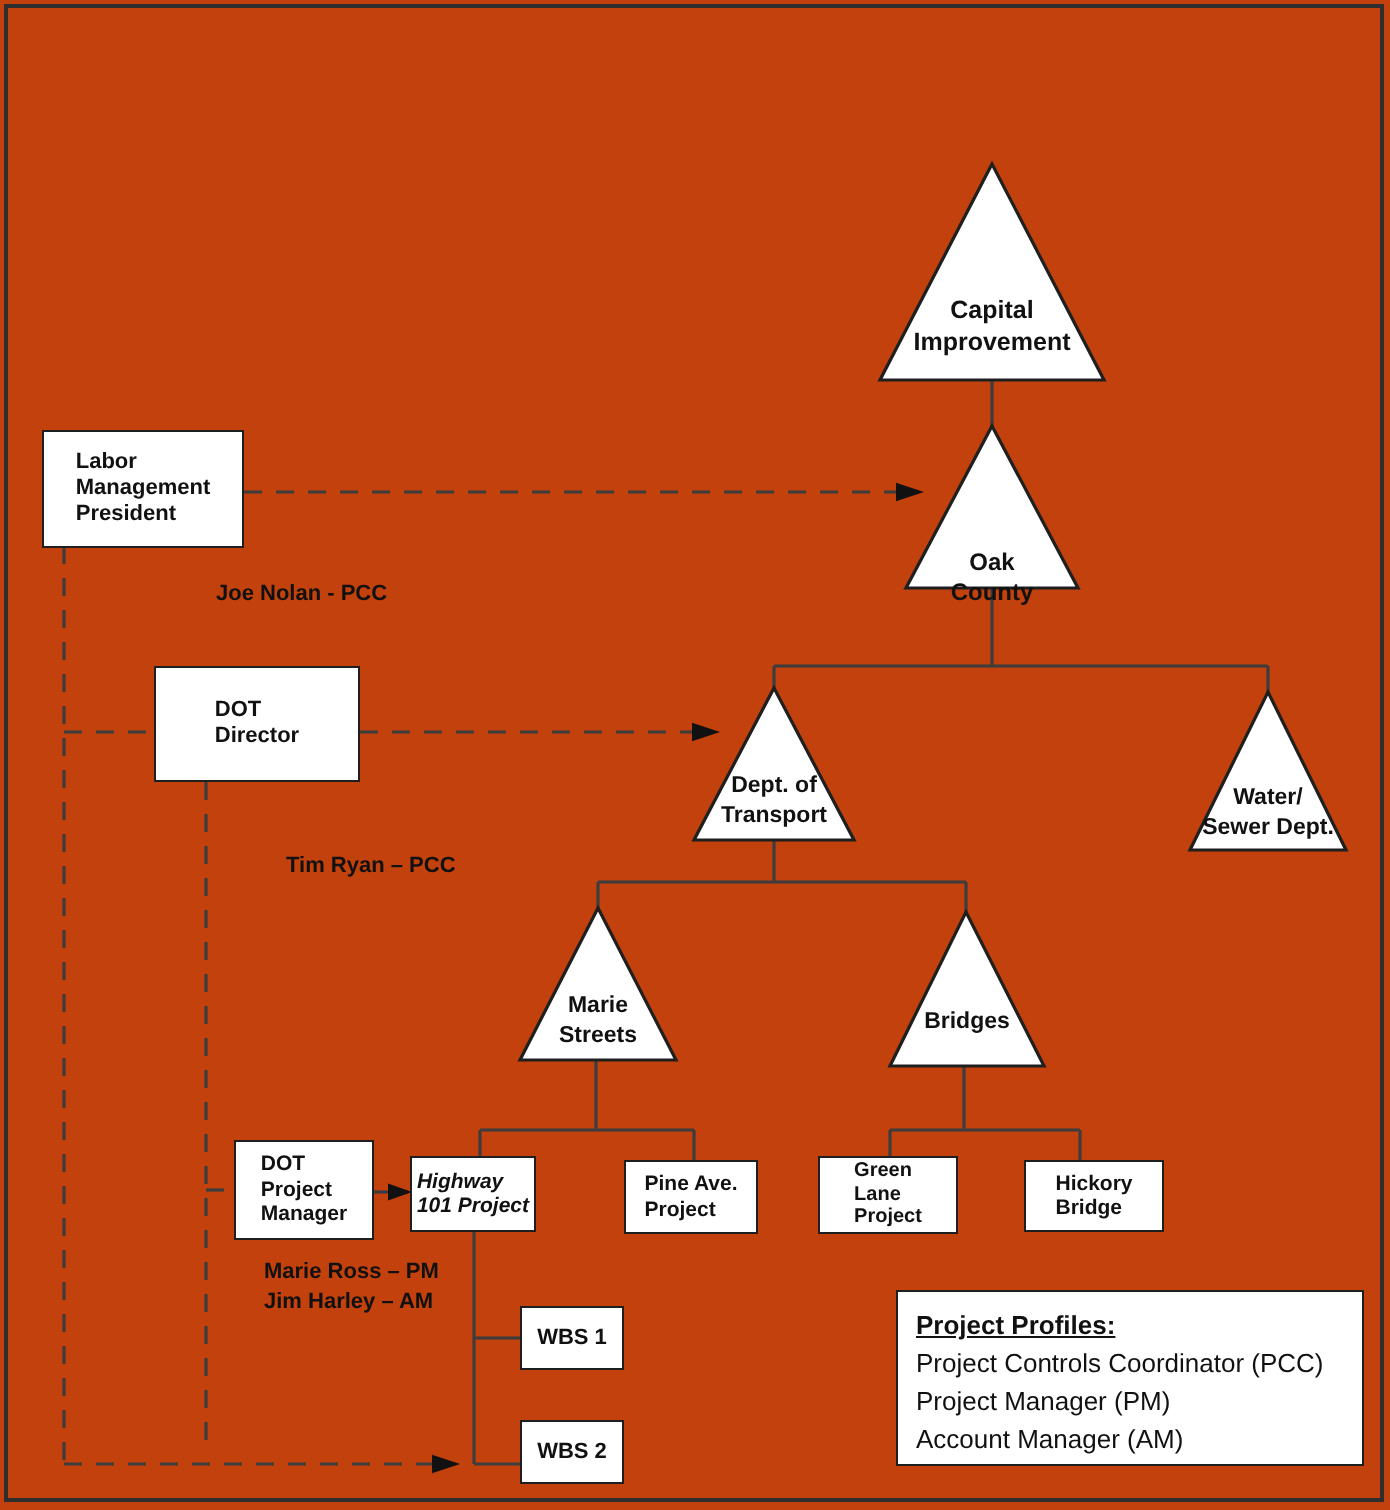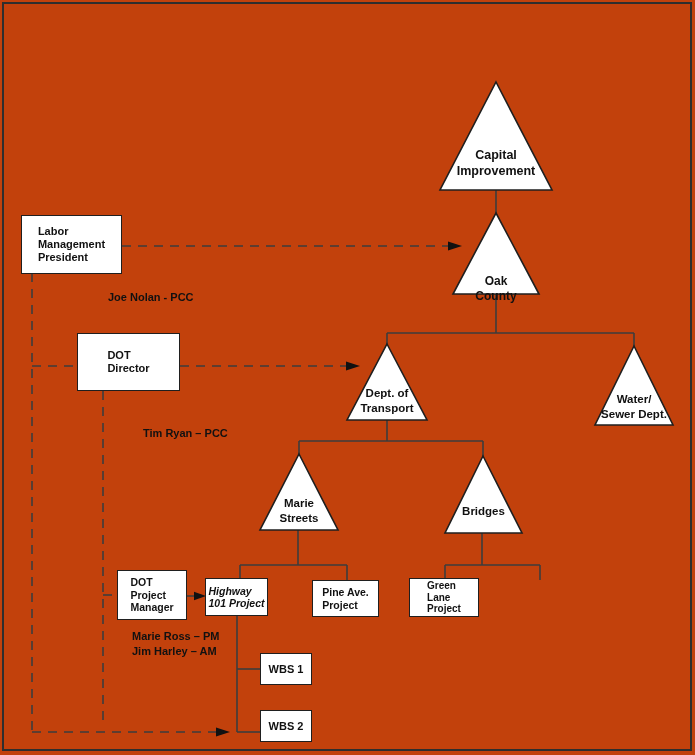--- a/index.html
+++ b/index.html
@@ -128,21 +128,29 @@
   <div class="node-box" style="left:117px;top:570px;width:70px;height:50px;font-size:10.5px;">DOT
 Project
 Manager</div>
   <div class="node-box" style="left:205px;top:578px;width:63px;height:38px;font-size:10.5px;font-style:italic;">Highway
 101 Project</div>
   <div class="node-box" style="left:312px;top:580px;width:67px;height:37px;font-size:10.5px;">Pine Ave.
 Project</div>
   <div class="node-box" style="left:409px;top:578px;width:70px;height:39px;font-size:10px;line-height:1.15;">Green
 Lane
 Project</div>
+  <div class="node-box" style="left:512px;top:580px;width:70px;height:36px;font-size:10.5px;">Hickory
+Bridge</div>
   <div class="node-box" style="left:260px;top:653px;width:52px;height:32px;">WBS 1</div>
   <div class="node-box" style="left:260px;top:710px;width:52px;height:32px;">WBS 2</div>
 
   <div class="annot" style="left:108px;top:290px;">Joe Nolan - PCC</div>
   <div class="annot" style="left:143px;top:406px;margin-top:20px;">Tim Ryan – PCC</div>
   <div class="annot" style="left:132px;top:629px;">Marie Ross – PM</div>
   <div class="annot" style="left:132px;top:644px;text-align:right;">Jim Harley  – AM</div>
 
+  <div class="legend">
+    <div class="title">Project Profiles:</div>
+    <div>Project Controls Coordinator (PCC)</div>
+    <div>Project Manager (PM)</div>
+    <div>Account Manager (AM)</div>
+  </div>
 </div>
 
 </body></html>

